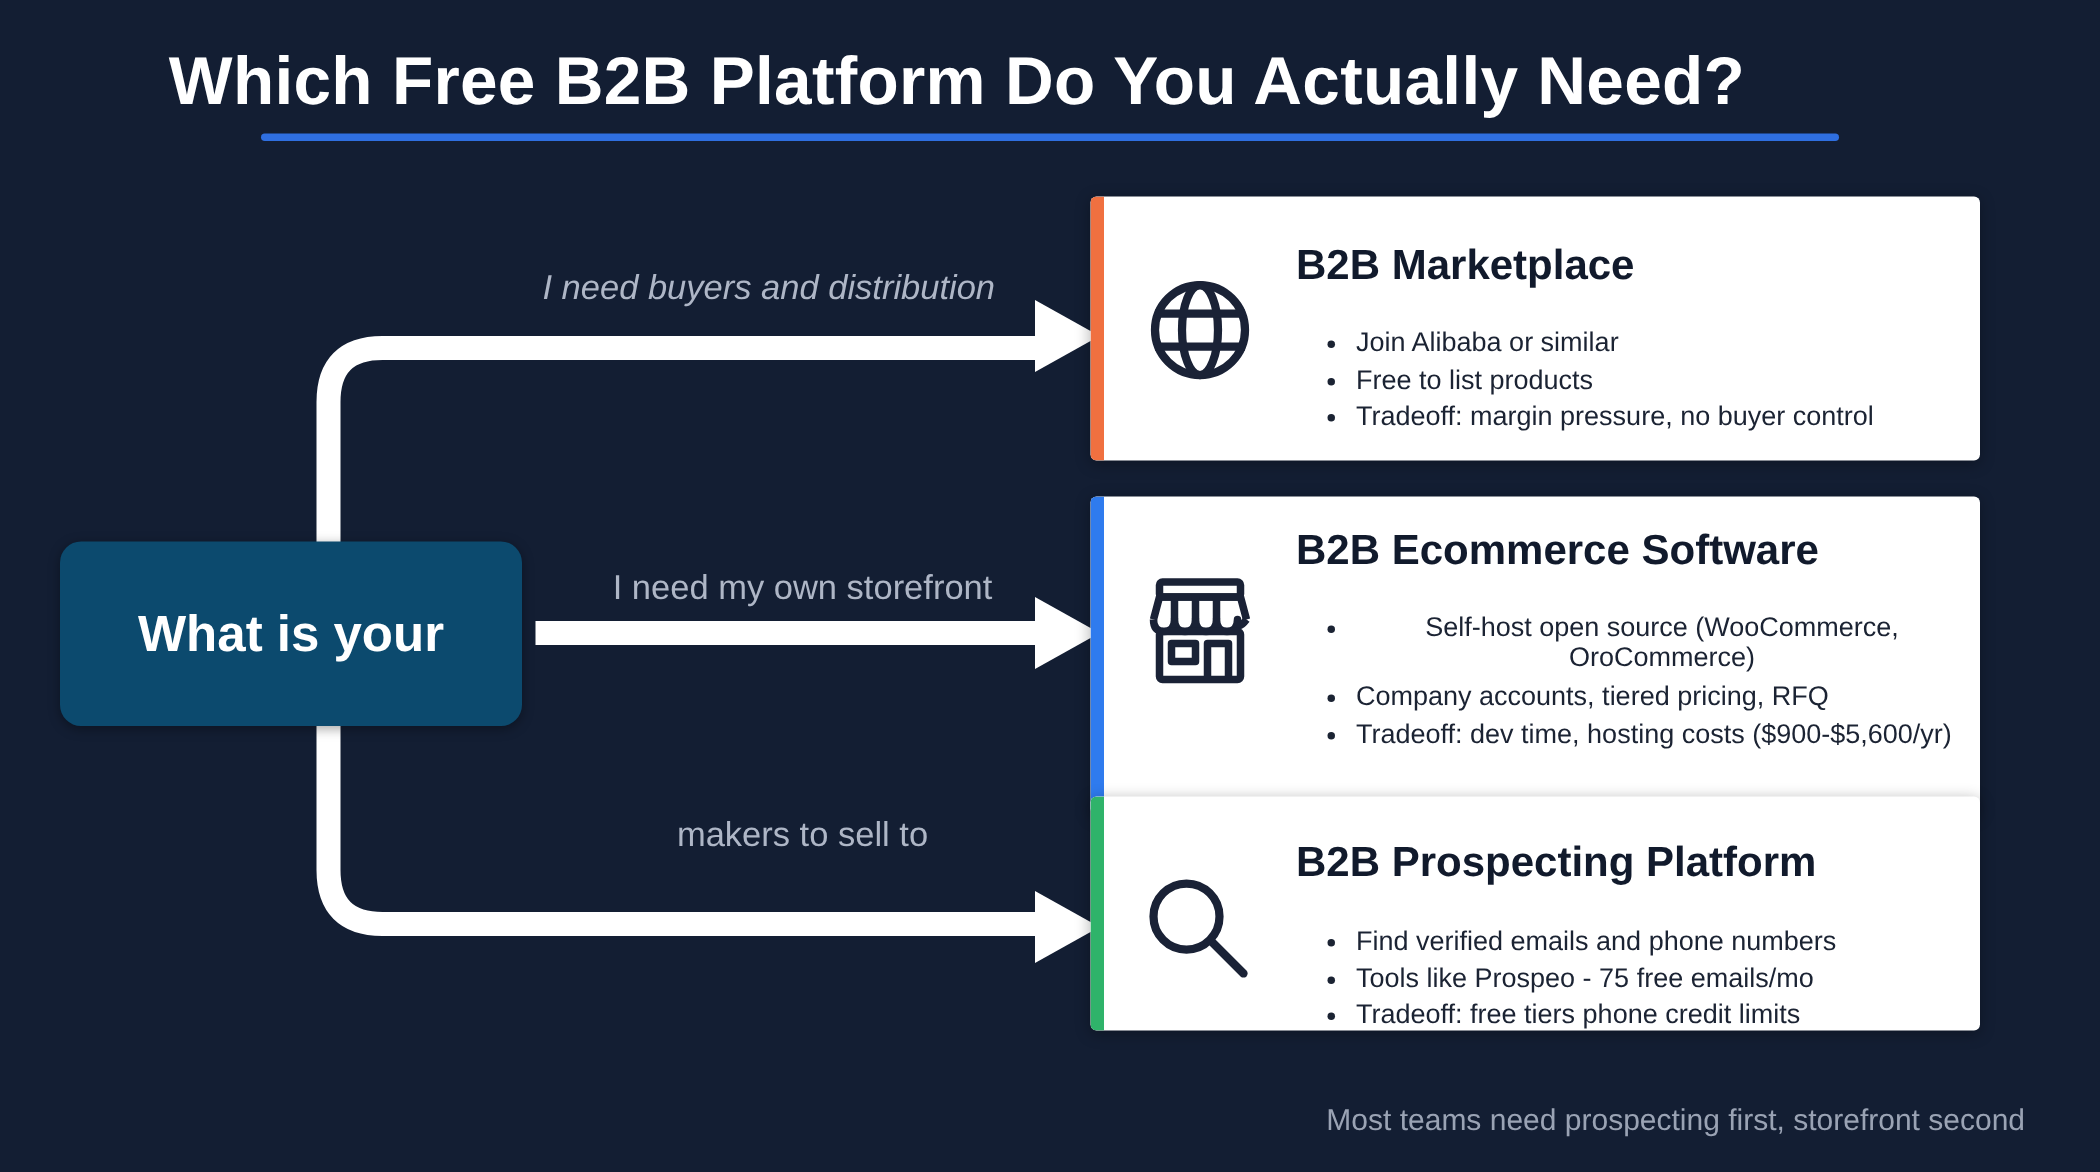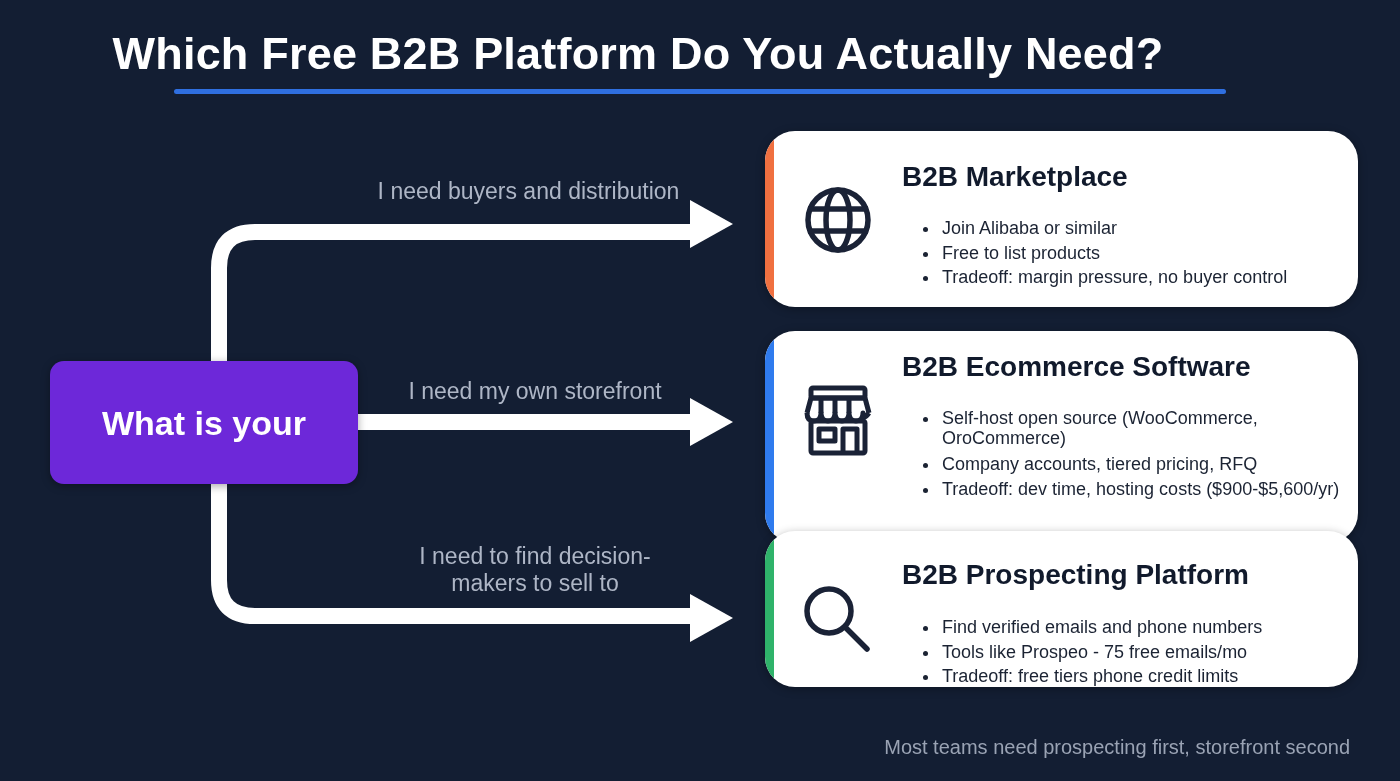--- a/index.html
+++ b/index.html
@@ -13,32 +13,32 @@
     position: absolute; left: 0; width: 1276px; top: 28px;
     text-align: center; color: #ffffff; font-weight: 700;
     font-size: 45px; letter-spacing: 0.2px;
   }
   .title-underline {
     position: absolute; left: 174px; top: 89px; width: 1052px; height: 5px;
     background: #2f6fe0; border-radius: 3px;
   }
   svg.arrows { position: absolute; left: 0; top: 0; }
   .question {
-    position: absolute; left: 50px; top: 361px; width: 308px; height: 123px;
-    background: #6d28d9; border-radius: 14px;
+    position: absolute; left: 40px; top: 361px; width: 308px; height: 123px;
+    background: #0c4a6e; border-radius: 14px;
     display: flex; align-items: center; justify-content: center;
     color: #fff; font-weight: 700; font-size: 34px; text-align: center; line-height: 40px;
     box-shadow: 0 2px 8px rgba(0,0,0,0.35);
   }
   .branch-label {
     position: absolute; color: #aeb6c6; font-size: 23px; line-height: 27px; text-align: center;
   }
   .card {
-    position: absolute; left: 765px; width: 593px; background: #ffffff;
-    border-radius: 30px; overflow: hidden;
+    position: absolute; left: 727px; width: 593px; background: #ffffff;
+    border-radius: 4px; overflow: hidden;
     box-shadow: 0 2px 10px rgba(0,0,0,0.3);
   }
   .card .accent {
     position: absolute; left: 0; top: 0; bottom: 0; width: 9px;
   }
   .card .icon {
     position: absolute; left: 36px; width: 74px; height: 74px;
   }
   .card h2 {
     position: absolute; left: 137px; margin: 0; color: #111a2c;
@@ -70,28 +70,27 @@
   <path d="M 219 484 L 219 580 Q 219 616 255 616 L 692 616" fill="none" stroke="#ffffff" stroke-width="16"></path>
   <polygon points="690,594 733,618 690,642" fill="#ffffff"></polygon>
 </svg>
 
 <div class="question">
   <div>
     <div>What is your</div>
   </div>
 </div>
 
-<div class="branch-label" style="left:356px; top:178px; width:345px;">
+<div class="branch-label" style="left:340px; top:178px; width:345px;font-style:italic;">
   <div>I need buyers and distribution</div>
 </div>
 <div class="branch-label" style="left:385px; top:378px; width:300px;">
   <div>I need my own storefront</div>
 </div>
 <div class="branch-label" style="left:390px; top:543px; width:290px;">
-  <div>I need to find decision-</div>
   <div>makers to sell to</div>
 </div>
 
 <div class="card" style="top:131px; height:176px;">
   <div class="accent" style="background:#f07040;"></div>
   <svg class="icon" style="top:52px;" viewBox="0 0 74 74">
     <g fill="none" stroke="#1a2236" stroke-width="5.5">
       <circle cx="37" cy="37" r="30"></circle>
       <ellipse cx="37" cy="37" rx="12" ry="30"></ellipse>
       <line x1="7" y1="26" x2="67" y2="26"></line>
@@ -116,21 +115,21 @@
       <line x1="20" y1="15" x2="20" y2="30"></line>
       <line x1="34" y1="15" x2="34" y2="30"></line>
       <line x1="48" y1="15" x2="48" y2="30"></line>
       <rect x="10" y="38" width="54" height="32" rx="2"></rect>
       <rect x="18" y="46" width="16" height="12"></rect>
       <path d="M 42 70 L 42 46 L 56 46 L 56 70"></path>
     </g>
   </svg>
   <h2 style="top:20px;">B2B Ecommerce Software</h2>
   <ul style="top:65px; width:410px;">
-    <li style="line-height:20px; margin-bottom:4px;">Self-host open source (WooCommerce, OroCommerce)</li>
+    <li style="line-height:20px; margin-bottom:4px;text-align:center;">Self-host open source (WooCommerce, OroCommerce)</li>
     <li>Company accounts, tiered pricing, RFQ</li>
     <li>Tradeoff: dev time, hosting costs ($900-$5,600/yr)</li>
   </ul>
 </div>
 
 <div class="card" style="top:531px; height:156px;">
   <div class="accent" style="background:#2fb36a;"></div>
   <svg class="icon" style="top:52px;" viewBox="0 0 74 74">
     <g fill="none" stroke="#1a2236" stroke-width="5.5" stroke-linecap="round">
       <circle cx="28" cy="28" r="22"></circle>

